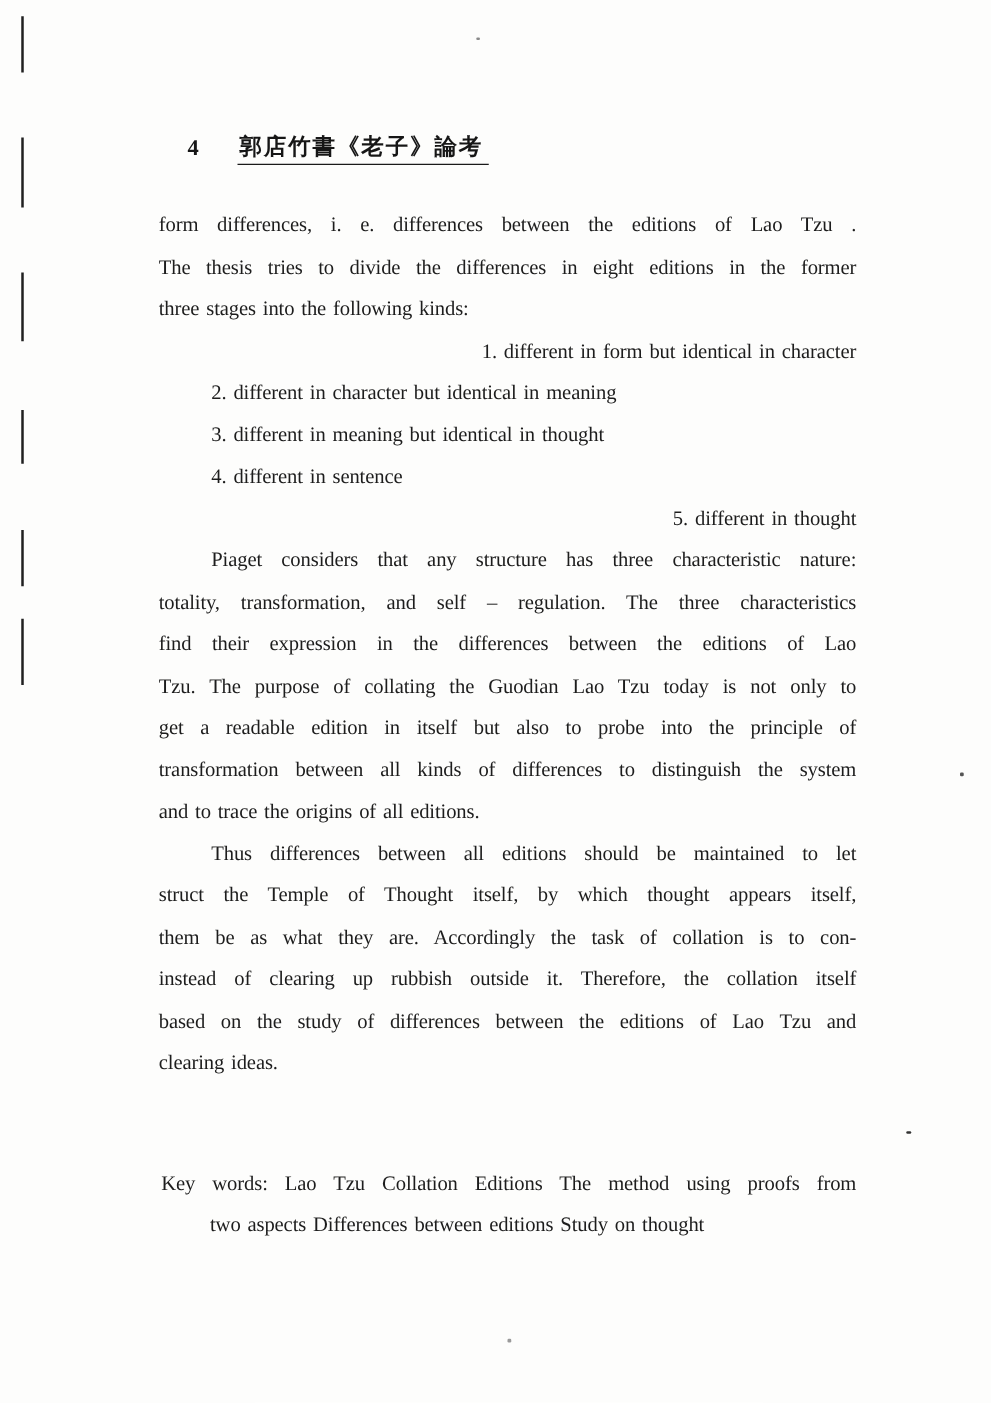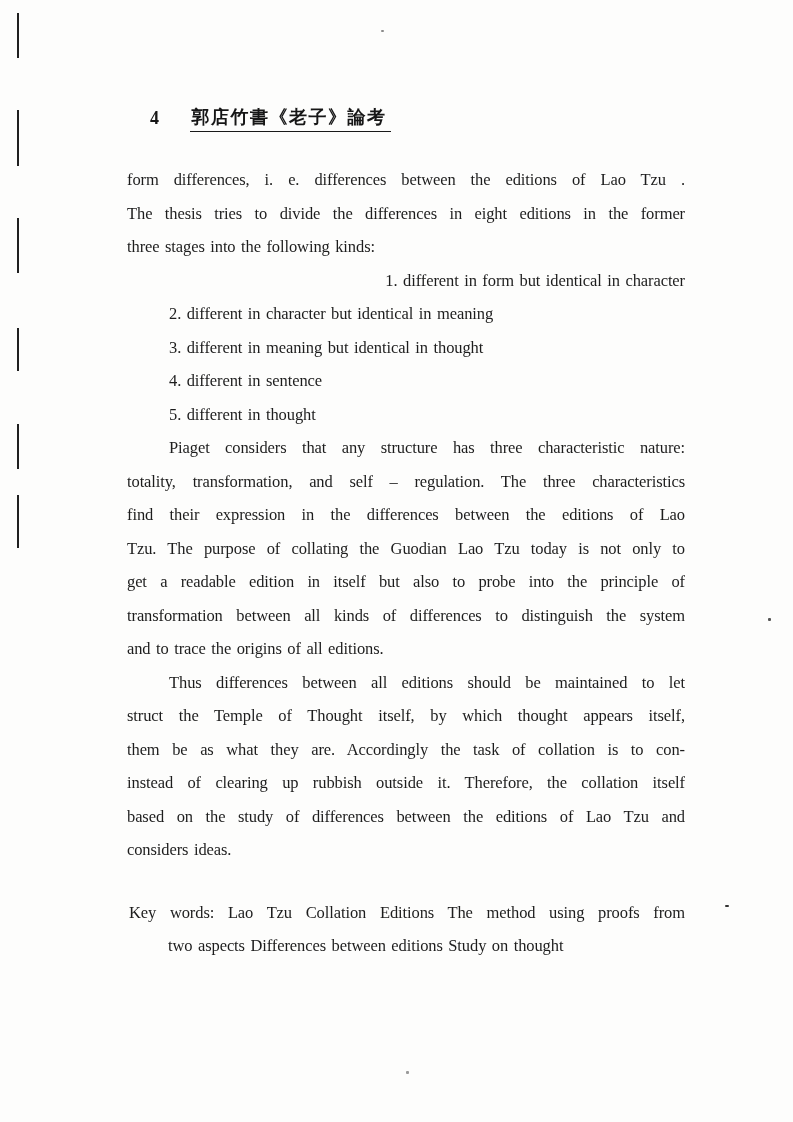--- a/index.html
+++ b/index.html
@@ -54,36 +54,36 @@
 
   <div class="text-body">
       <div style="margin-top: 0px;">
         <div class="line j"><span>form differences, i. e. differences between the editions of </span><span class="it">Lao Tzu</span><span> .</span></div>
         <div class="line j"><span>The thesis tries to divide the differences in eight editions in the former</span></div>
         <div class="line"><span>three stages into the following kinds:</span></div>
         <div class="line" style="padding-left: 42px; text-align: right;"><span>1. different in form but identical in character</span></div>
         <div class="line" style="padding-left: 42px;"><span>2. different in character but identical in meaning</span></div>
         <div class="line" style="padding-left: 42px;"><span>3. different in meaning but identical in thought</span></div>
         <div class="line" style="padding-left: 42px;"><span>4. different in sentence</span></div>
-        <div class="line" style="padding-left: 42px;"><span>5. different in thought</span></div>
+        <div class="line" style="padding-left: 42px; text-align: right;"><span>5. different in thought</span></div>
         <div class="line j" style="padding-left: 42px;"><span>Piaget considers that any structure has three characteristic nature:</span></div>
         <div class="line j"><span>totality, transformation, and self – regulation. The three characteristics</span></div>
         <div class="line j"><span>find their expression in the differences between the editions of </span><span class="it">Lao</span></div>
         <div class="line j"><span class="it">Tzu</span><span>. The purpose of collating the Guodian </span><span class="it">Lao Tzu</span><span> today is not only to</span></div>
         <div class="line j"><span>get a readable edition in itself but also to probe into the principle of</span></div>
         <div class="line j"><span>transformation between all kinds of differences to distinguish the system</span></div>
         <div class="line"><span>and to trace the origins of all editions.</span></div>
         <div class="line j" style="padding-left: 42px;"><span>Thus differences between all editions should be </span><span class="it">maintained to</span><span> let</span></div>
         <div class="line j"><span>struct the Temple of Thought itself, by which thought appears itself,</span></div>
         <div class="line j"><span>them be as what they are. Accordingly the task of collation is to con-</span></div>
         <div class="line j"><span>instead of clearing up rubbish outside it. Therefore, the collation itself</span></div>
         <div class="line j"><span>based on the study of differences between the editions of </span><span class="it">Lao Tzu</span><span> and</span></div>
-        <div class="line"><span>considers ideas.</span></div>
+        <div class="line"><span>clearing ideas.</span></div>
       </div>
-      <div style="margin-top: 29px;">
+      <div style="margin-top: 63px;">
         <div class="line j" style="padding-left: 2px;"><span>Key words: </span><span class="it">Lao Tzu</span><span> Collation Editions The method using proofs from</span></div>
         <div class="line" style="padding-left: 41px;"><span>two aspects Differences between editions Study on thought</span></div>
       </div>
     </div>
 
 <div class="edge-mark" style="left: 17px; top: 13px; width: 2px; height: 45px; background: rgb(32, 32, 32);"></div>
     <div class="edge-mark" style="left: 17px; top: 110px; width: 2px; height: 56px; background: rgb(32, 32, 32);"></div>
     <div class="edge-mark" style="left: 17px; top: 218px; width: 2px; height: 55px; background: rgb(32, 32, 32);"></div>
     <div class="edge-mark" style="left: 17px; top: 328px; width: 2px; height: 43px; background: rgb(32, 32, 32);"></div>
     <div class="edge-mark" style="left: 17px; top: 424px; width: 2px; height: 45px; background: rgb(32, 32, 32);"></div>

